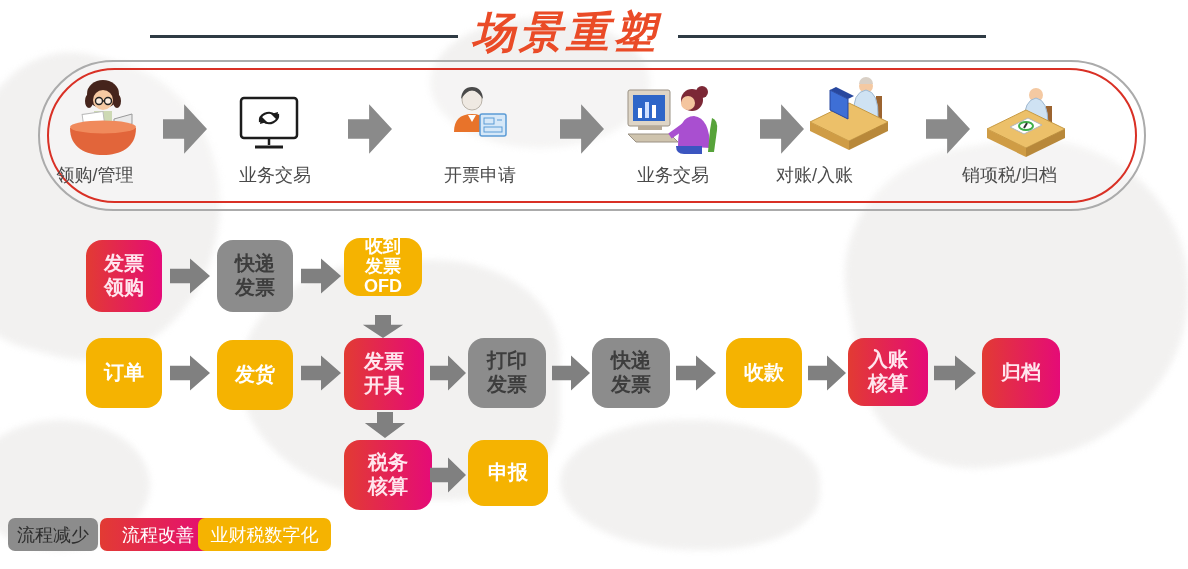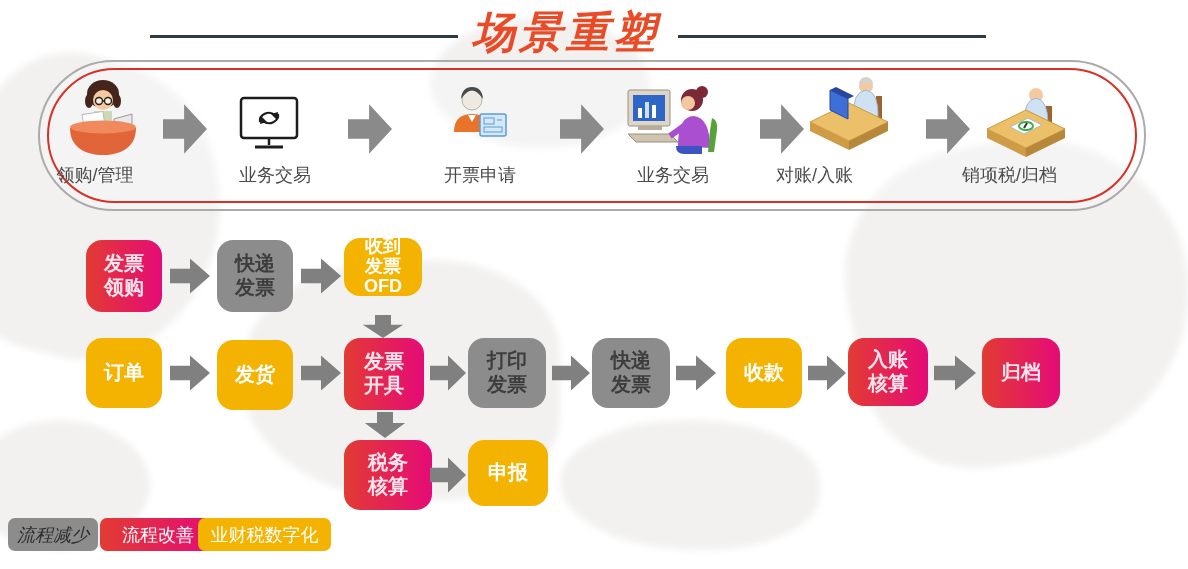--- a/index.html
+++ b/index.html
@@ -27,21 +27,21 @@
   .node.yellow{background:#F5B301;color:#FFFFFF;}
   .node.gray{background:#8C8C8C;color:#3D3D3D;}
   .node.ofd{font-size:18px;line-height:1.1;}
   .h-arrow{position:absolute;background:#808080;
     clip-path:polygon(0 31%,50% 31%,50% 4%,100% 50%,50% 96%,50% 69%,0 69%);}
   .d-arrow{position:absolute;background:#808080;
     clip-path:polygon(31% 0,69% 0,69% 42%,98% 42%,50% 100%,2% 42%,31% 42%);}
   
   .chip{position:absolute;top:518px;height:33px;border-radius:7px;display:flex;
     align-items:center;justify-content:center;font-size:18px;}
-  .chip.gray{background:#8C8C8C;color:#2E2E2E;font-style:italic;}
+  .chip.gray{background:#8C8C8C;color:#2E2E2E;}
   .chip.red{background:linear-gradient(90deg,#E23B33,#E50B77);color:#fff;}
   .chip.yellow{background:#F5B301;color:#fff;}
 </style>
 </head>
 <body>
 
 <div class="stage">
 
   <div class="blob" style="left:-40px;top:60px;width:260px;height:300px;border-radius:40% 60% 55% 45%;transform:rotate(15deg);"></div>
   <div class="blob" style="left:240px;top:260px;width:320px;height:240px;border-radius:55% 45% 40% 60%;"></div>

